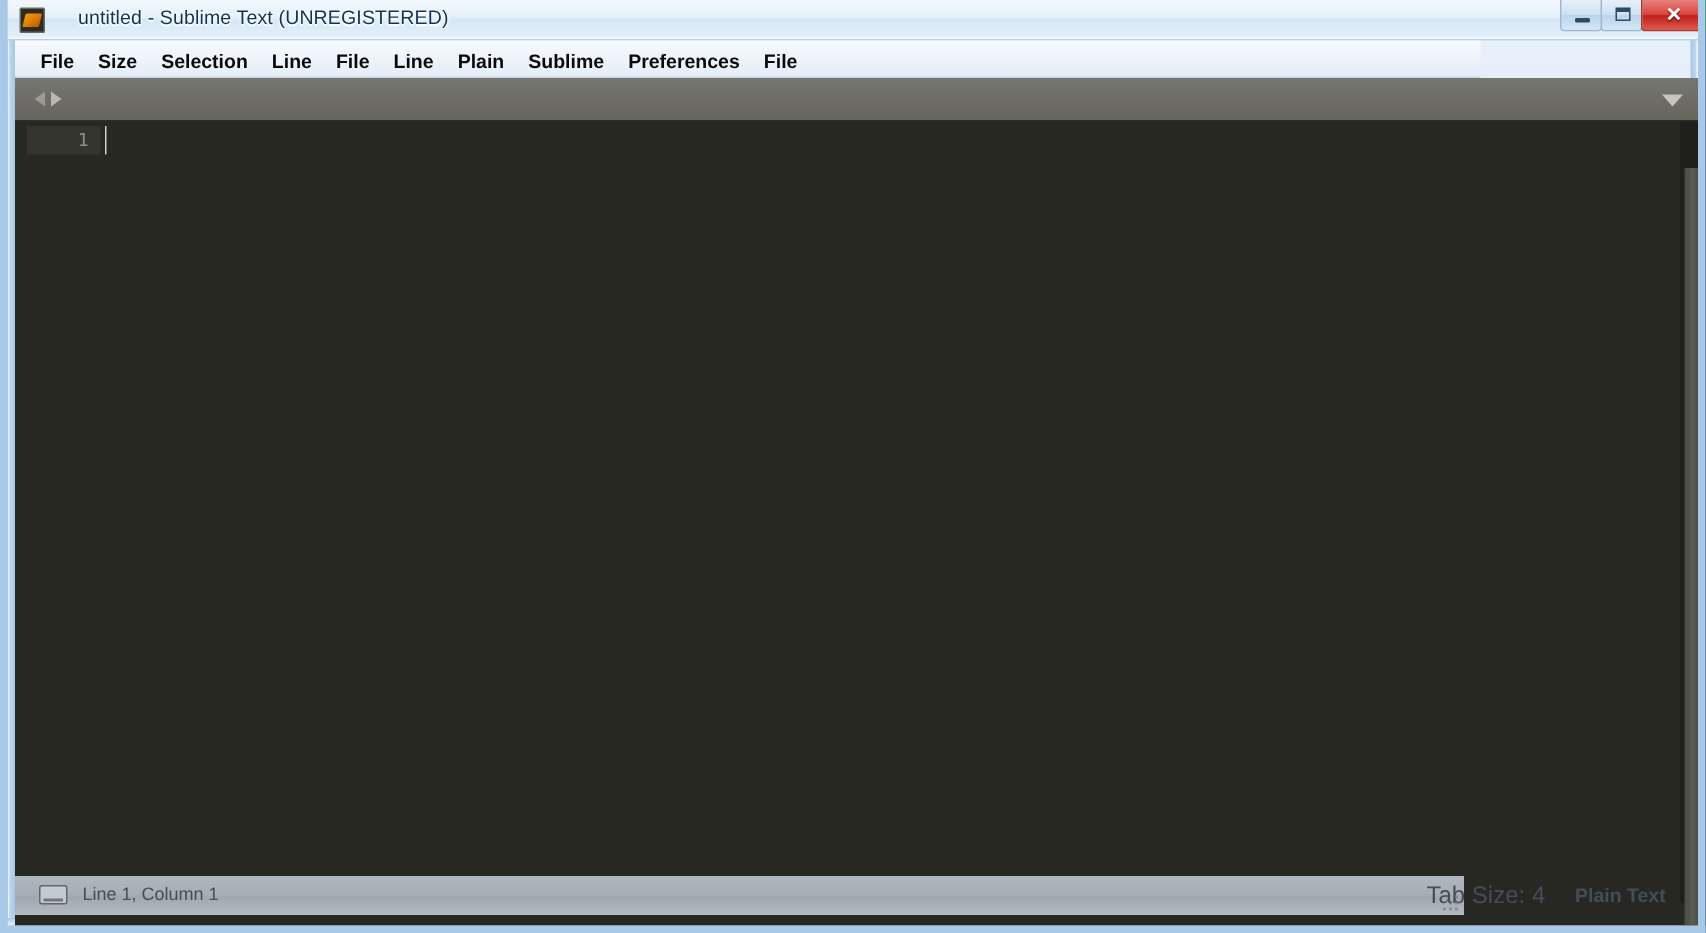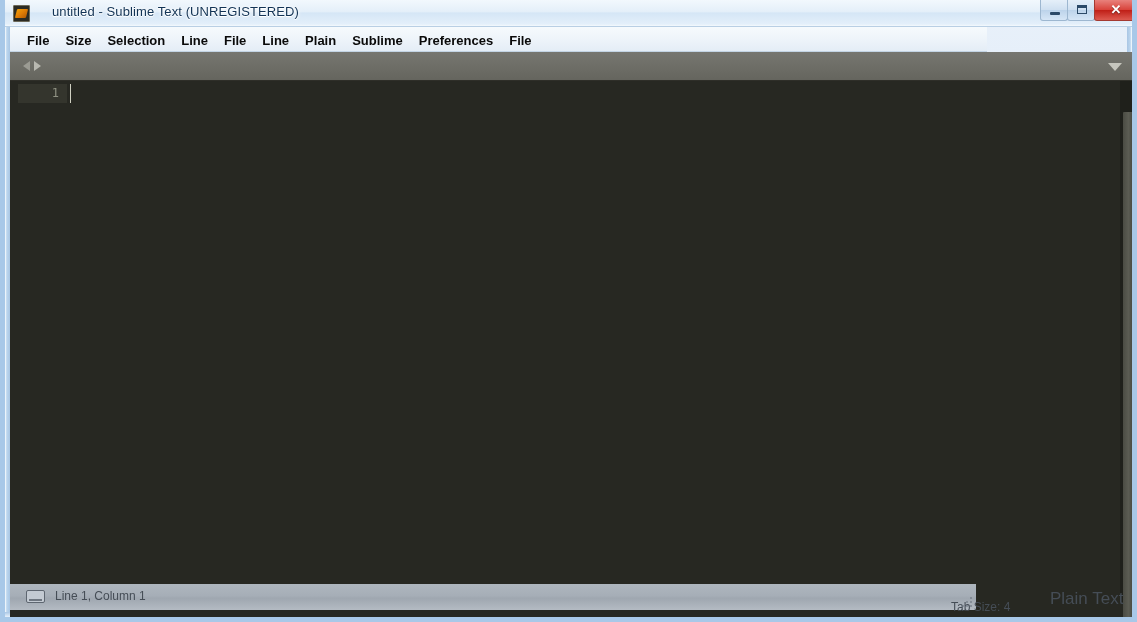--- a/index.html
+++ b/index.html
@@ -282,31 +282,31 @@
   #status-position {
     position: absolute;
     left: 45px; top: 5px;
     font-size: 12px;
     color: #454d56;
     white-space: nowrap;
   }
   #status-tabsize {
     position: absolute;
     left: 941px; top: 5px;
-    font-size: 12px;
+    font-size: 16px;
     color: #454d56;
     white-space: nowrap;
-    margin-top: 11px;
   }
   #status-syntax {
     position: absolute;
     left: 1040px; top: 5px;
-    font-size: 17px;
+    font-size: 13px;
     color: #454d56;
     white-space: nowrap;
+    font-weight: bold;
   }
   #resize-grip {
     position: absolute;
     right: 2px; bottom: 1px;
     width: 14px; height: 14px;
     opacity: 0.55;
   }
 </style>
 </head>
 <body>

